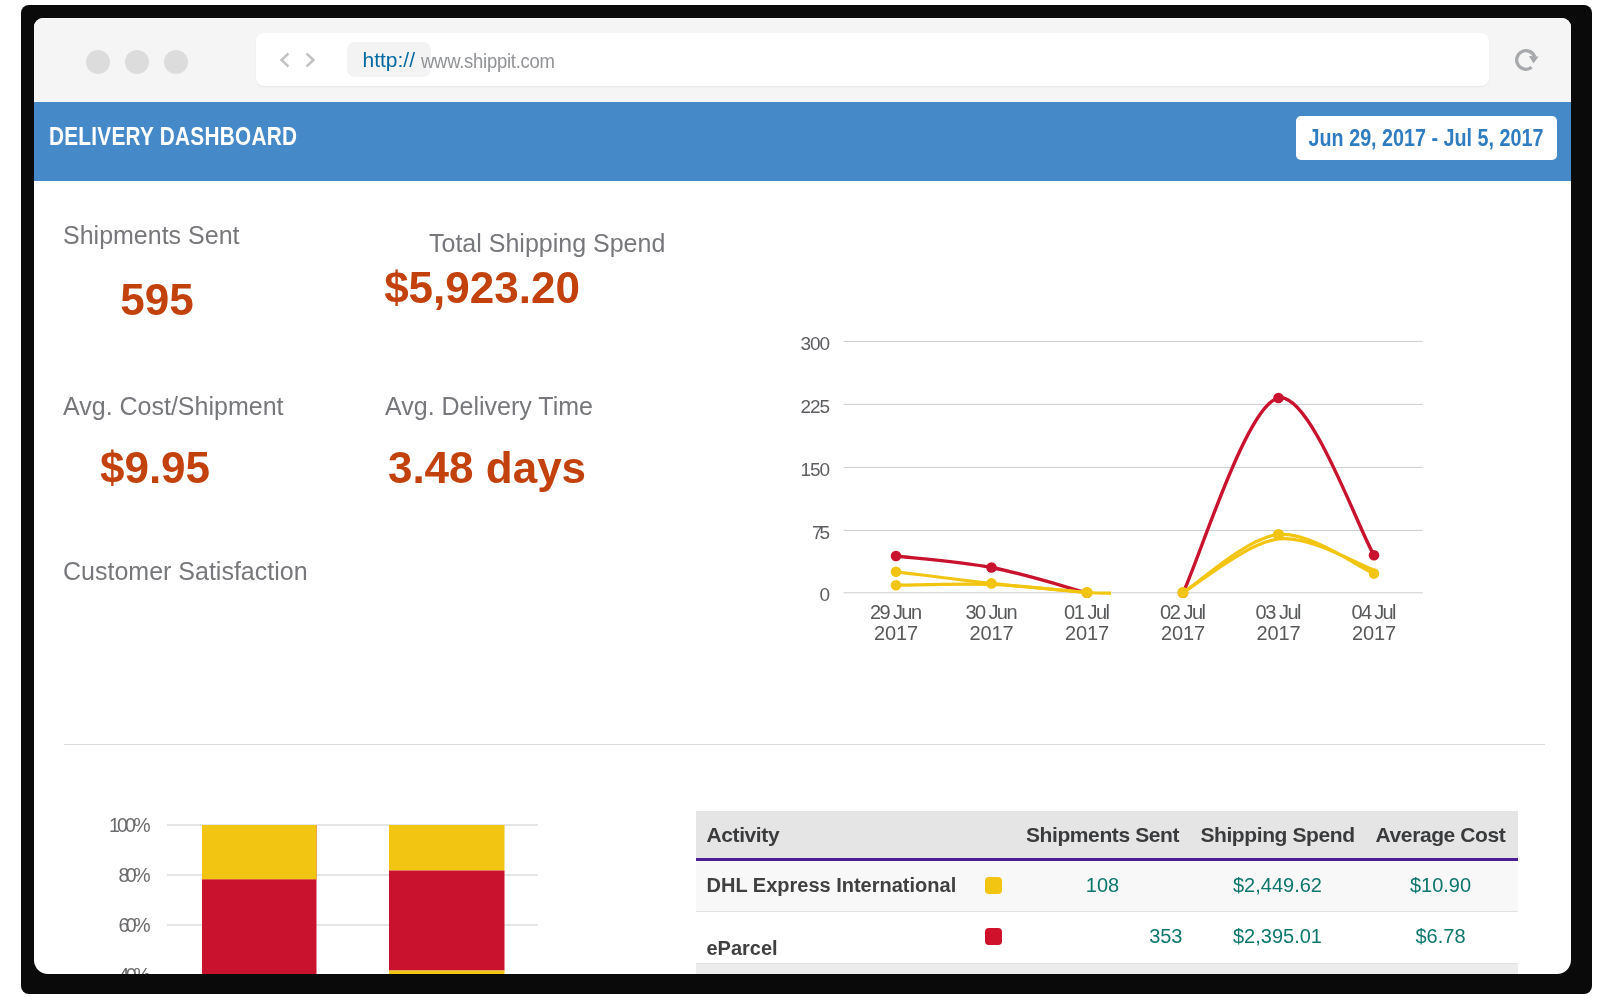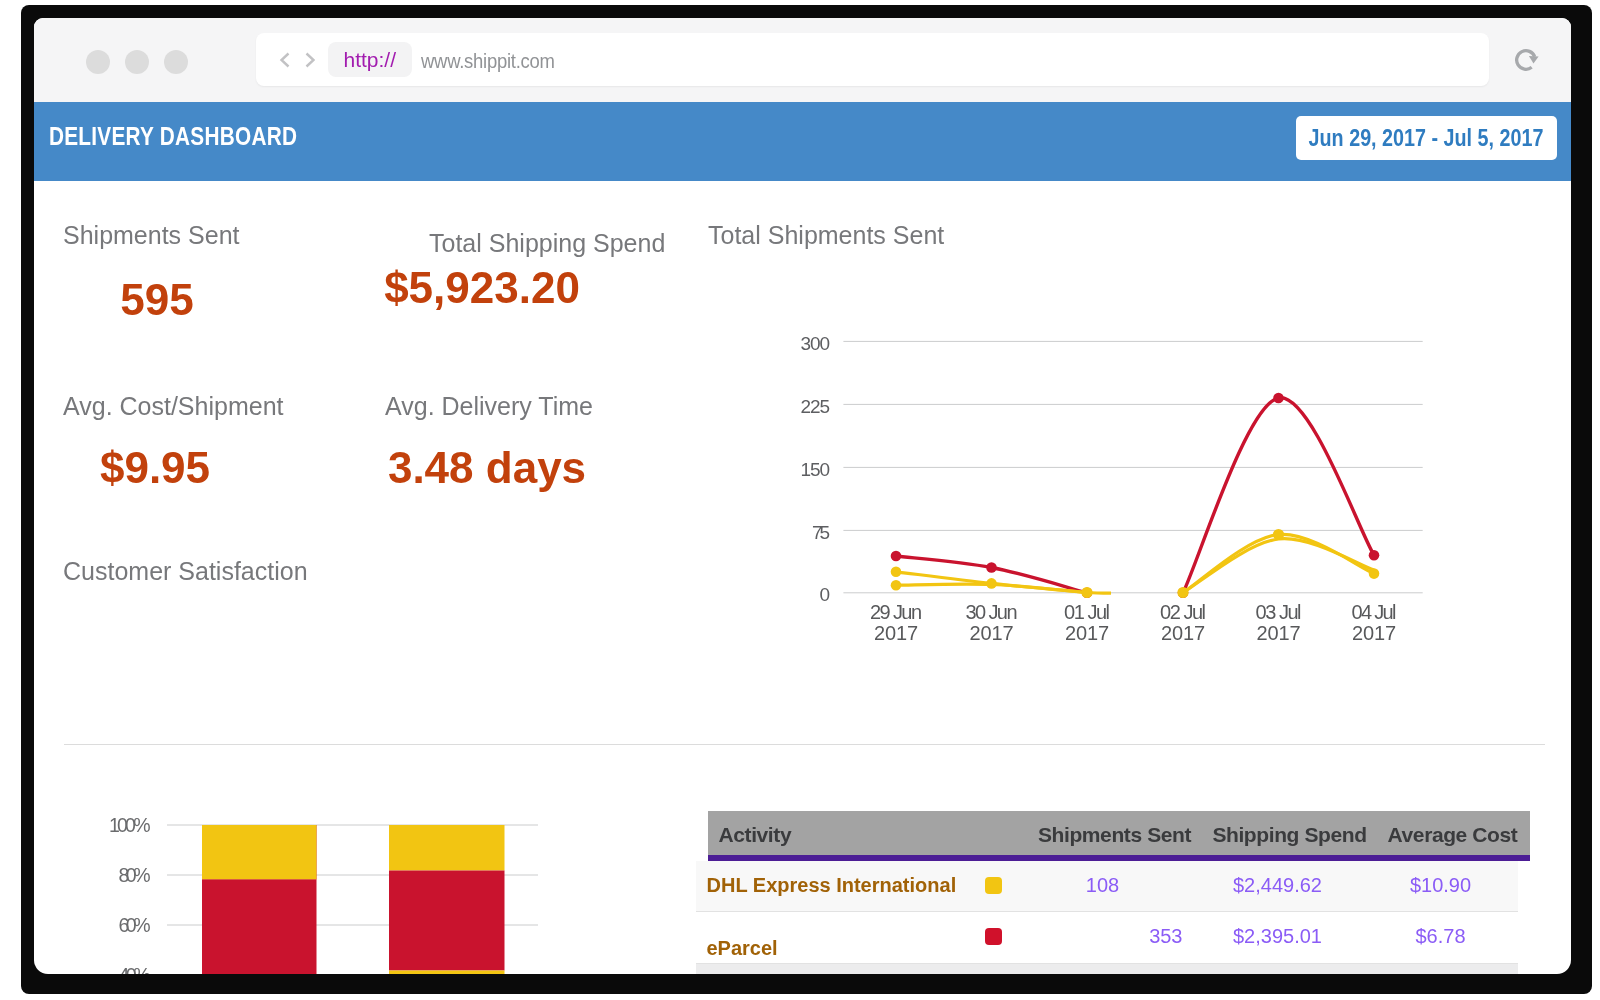--- a/index.html
+++ b/index.html
@@ -3,34 +3,34 @@
 <meta charset="utf-8">
 <style>
   * { margin:0; padding:0; box-sizing:border-box; }
   html,body { width:1600px; height:1000px; background:#ffffff; font-family:"Liberation Sans", sans-serif; }
   .abs { position:absolute; }
   #frame { position:absolute; left:21px; top:5px; width:1571px; height:989px; background:#0a0a0a; border-radius:8px; }
   #content { position:absolute; left:12.5px; top:13px; width:1537.5px; height:956px; background:#fff; border-radius:9px 9px 14px 14px; overflow:hidden; }
   #chrome { position:absolute; left:0; top:0; width:100%; height:84px; background:#f5f5f6; }
   .dot { position:absolute; width:24px; height:24px; border-radius:50%; background:#dcdcdc; top:31.5px; }
   #urlbar { position:absolute; left:222px; top:15px; width:1233px; height:53px; background:#fff; border-radius:8px; box-shadow:0 1px 2px rgba(0,0,0,0.06); }
-  #httpbadge { position:absolute; left:72px; top:9.3px; width:84.5px; height:35px; background:#f3f3f4; border-radius:8px; color:#a21caf; font-size:21px; line-height:35px; text-align:center; }
+  #httpbadge { position:absolute; left:91px; top:9.3px; width:84.5px; height:35px; background:#f3f3f4; border-radius:8px; color:#0369a1; font-size:21px; line-height:35px; text-align:center; }
   #urltext { position:absolute; left:165px; transform:scaleX(0.88); transform-origin:left center; top:0; height:53px; line-height:56px; font-size:21px; letter-spacing:-0.3px; color:#919396; }
   #bluebar { position:absolute; left:0; top:84px; width:100%; height:79px; background:#4589c8; }
   #dashtitle { position:absolute; left:15px; top:19.4px; color:#fff; font-size:26px; font-weight:bold; letter-spacing:0.3px; transform:scaleX(0.80); transform-origin:left center; white-space:nowrap; }
   #datebtn { position:absolute; right:14.5px; top:13.5px; width:261px; height:44px; background:#fff; border-radius:5px; color:#2f7cc0; font-weight:bold; font-size:23.5px; text-align:center; line-height:44px; }
   .statlabel { position:absolute; font-size:25px; color:#77787b; }
   .statval { position:absolute; font-size:44px; font-weight:bold; color:#c2410c; text-align:center; }
   #divider { position:absolute; left:30.5px; top:725.5px; width:1481px; height:1px; background:#dcdcdc; }
   
   #tbl { position:absolute; left:695px; top:811px; width:822px; font-size:20px; }
-  #tblhead { position:absolute; left:12px; top:0; width:822px; height:50px; background:#a3a3a3; border-bottom:6px solid #4c1d95; font-weight:bold; color:#3a3b3d; font-size:21px; letter-spacing:-0.4px; }
+  #tblhead { position:absolute; left:0; top:0; width:822px; height:50px; background:#e5e5e5; border-bottom:3px solid #4c1d95; font-weight:bold; color:#3a3b3d; font-size:21px; letter-spacing:-0.4px; }
   .trow { position:absolute; left:0; width:822px; height:50px; }
-  .tname { position:absolute; left:11px; font-weight:bold; color:#a16207; }
-  .tcell { position:absolute; color:#8b5cf6; text-align:center; width:160px; }
+  .tname { position:absolute; left:11px; font-weight:bold; color:#404040; }
+  .tcell { position:absolute; color:#0f766e; text-align:center; width:160px; }
   .swatch { position:absolute; left:289px; width:17px; height:17px; border-radius:4px; }
 </style>
 </head>
 <body>
 <div id="frame">
 <div id="content">
   <div id="chrome">
     <div class="dot" style="left:52px;"></div>
     <div class="dot" style="left:91px;"></div>
     <div class="dot" style="left:130px;"></div>
@@ -57,21 +57,20 @@
   <div class="statlabel" style="left:29.5px; top:203px;">Shipments Sent</div>
   <div class="statval" style="left:43.5px; top:257px; width:160px;">595</div>
   <div class="statlabel" style="left:351.5px; top:211px;margin-left:44px;">Total Shipping Spend</div>
   <div class="statval" style="left:328.5px; top:245px; width:240px;">$5,923.20</div>
   <div class="statlabel" style="left:29.5px; top:374px;">Avg. Cost/Shipment</div>
   <div class="statval" style="left:41.5px; top:425px; width:160px;">$9.95</div>
   <div class="statlabel" style="left:351.5px; top:374px;">Avg. Delivery Time</div>
   <div class="statval" style="left:333.5px; top:425px; width:240px;">3.48 days</div>
   <div class="statlabel" style="left:29.5px; top:539px;">Customer Satisfaction</div>
 
-  <div class="statlabel" style="left:674.5px; top:203px;">Total Shipments Sent</div>
 
   <svg class="abs" style="left:746px; top:302px;" width="690" height="350" viewBox="0 0 690 350">
     <g stroke="#cbcccd" stroke-width="1">
       <line x1="63.4" y1="21.4" x2="642.7" y2="21.4"></line>
       <line x1="63.4" y1="84.4" x2="642.7" y2="84.4"></line>
       <line x1="63.4" y1="147.4" x2="642.7" y2="147.4"></line>
       <line x1="63.4" y1="210.4" x2="642.7" y2="210.4"></line>
       <line x1="63.4" y1="272.8" x2="642.7" y2="272.8"></line>
     </g>
     <g font-size="19" fill="#5d5e61" text-anchor="end" lengthAdjust="spacingAndGlyphs">

